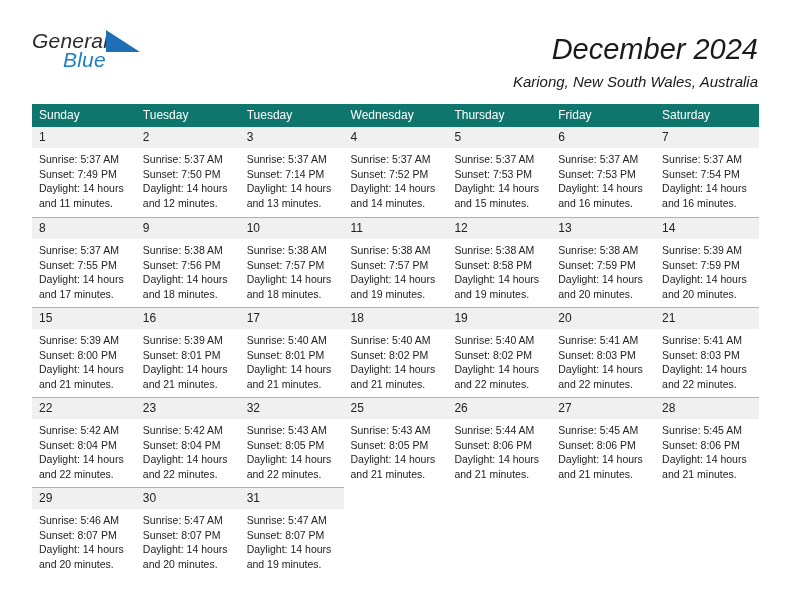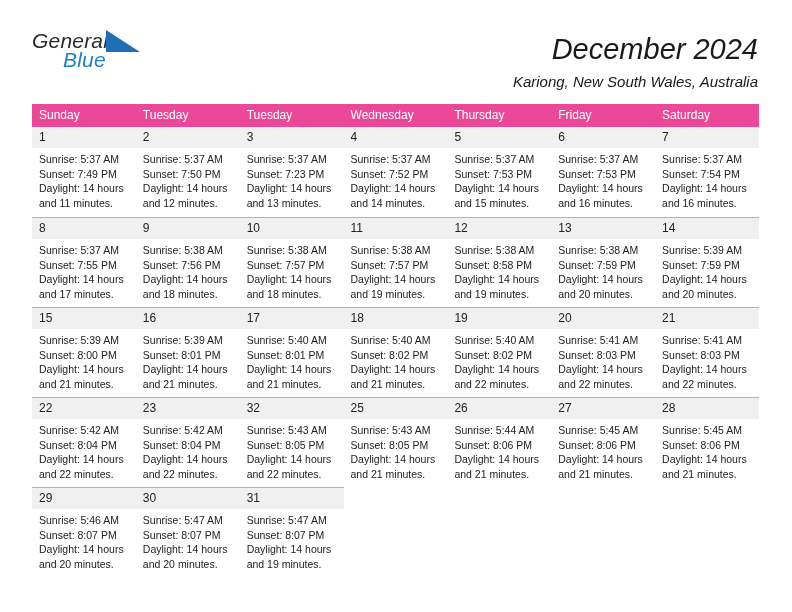--- a/index.html
+++ b/index.html
@@ -85,21 +85,21 @@
     width: 727px;
   }
   table.cal {
     border-collapse: collapse;
     table-layout: fixed;
     width: 727px;
   }
   table.cal col { width: 103.85px; }
 
   thead th {
-    background: #ec4899;
+    background: #0f766e;
     color: #ffffff;
     font-size: 12px;
     font-weight: normal;
     text-align: left;
     padding: 5px 0 5px 7px;
     height: 11px;
     line-height: 13px;
     border: none;
   }
 
@@ -192,21 +192,21 @@
                 <div>Sunrise: 5:37 AM</div>
                 <div>Sunset: 7:50 PM</div>
                 <div>Daylight: 14 hours</div>
                 <div>and 12 minutes.</div>
               </div>
             </td>
             <td class="day">
               <div class="daynum-bar">3</div>
               <div class="day-body">
                 <div>Sunrise: 5:37 AM</div>
-                <div>Sunset: 7:23 PM</div>
+                <div>Sunset: 7:14 PM</div>
                 <div>Daylight: 14 hours</div>
                 <div>and 13 minutes.</div>
               </div>
             </td>
             <td class="day">
               <div class="daynum-bar">4</div>
               <div class="day-body">
                 <div>Sunrise: 5:37 AM</div>
                 <div>Sunset: 7:52 PM</div>
                 <div>Daylight: 14 hours</div>

